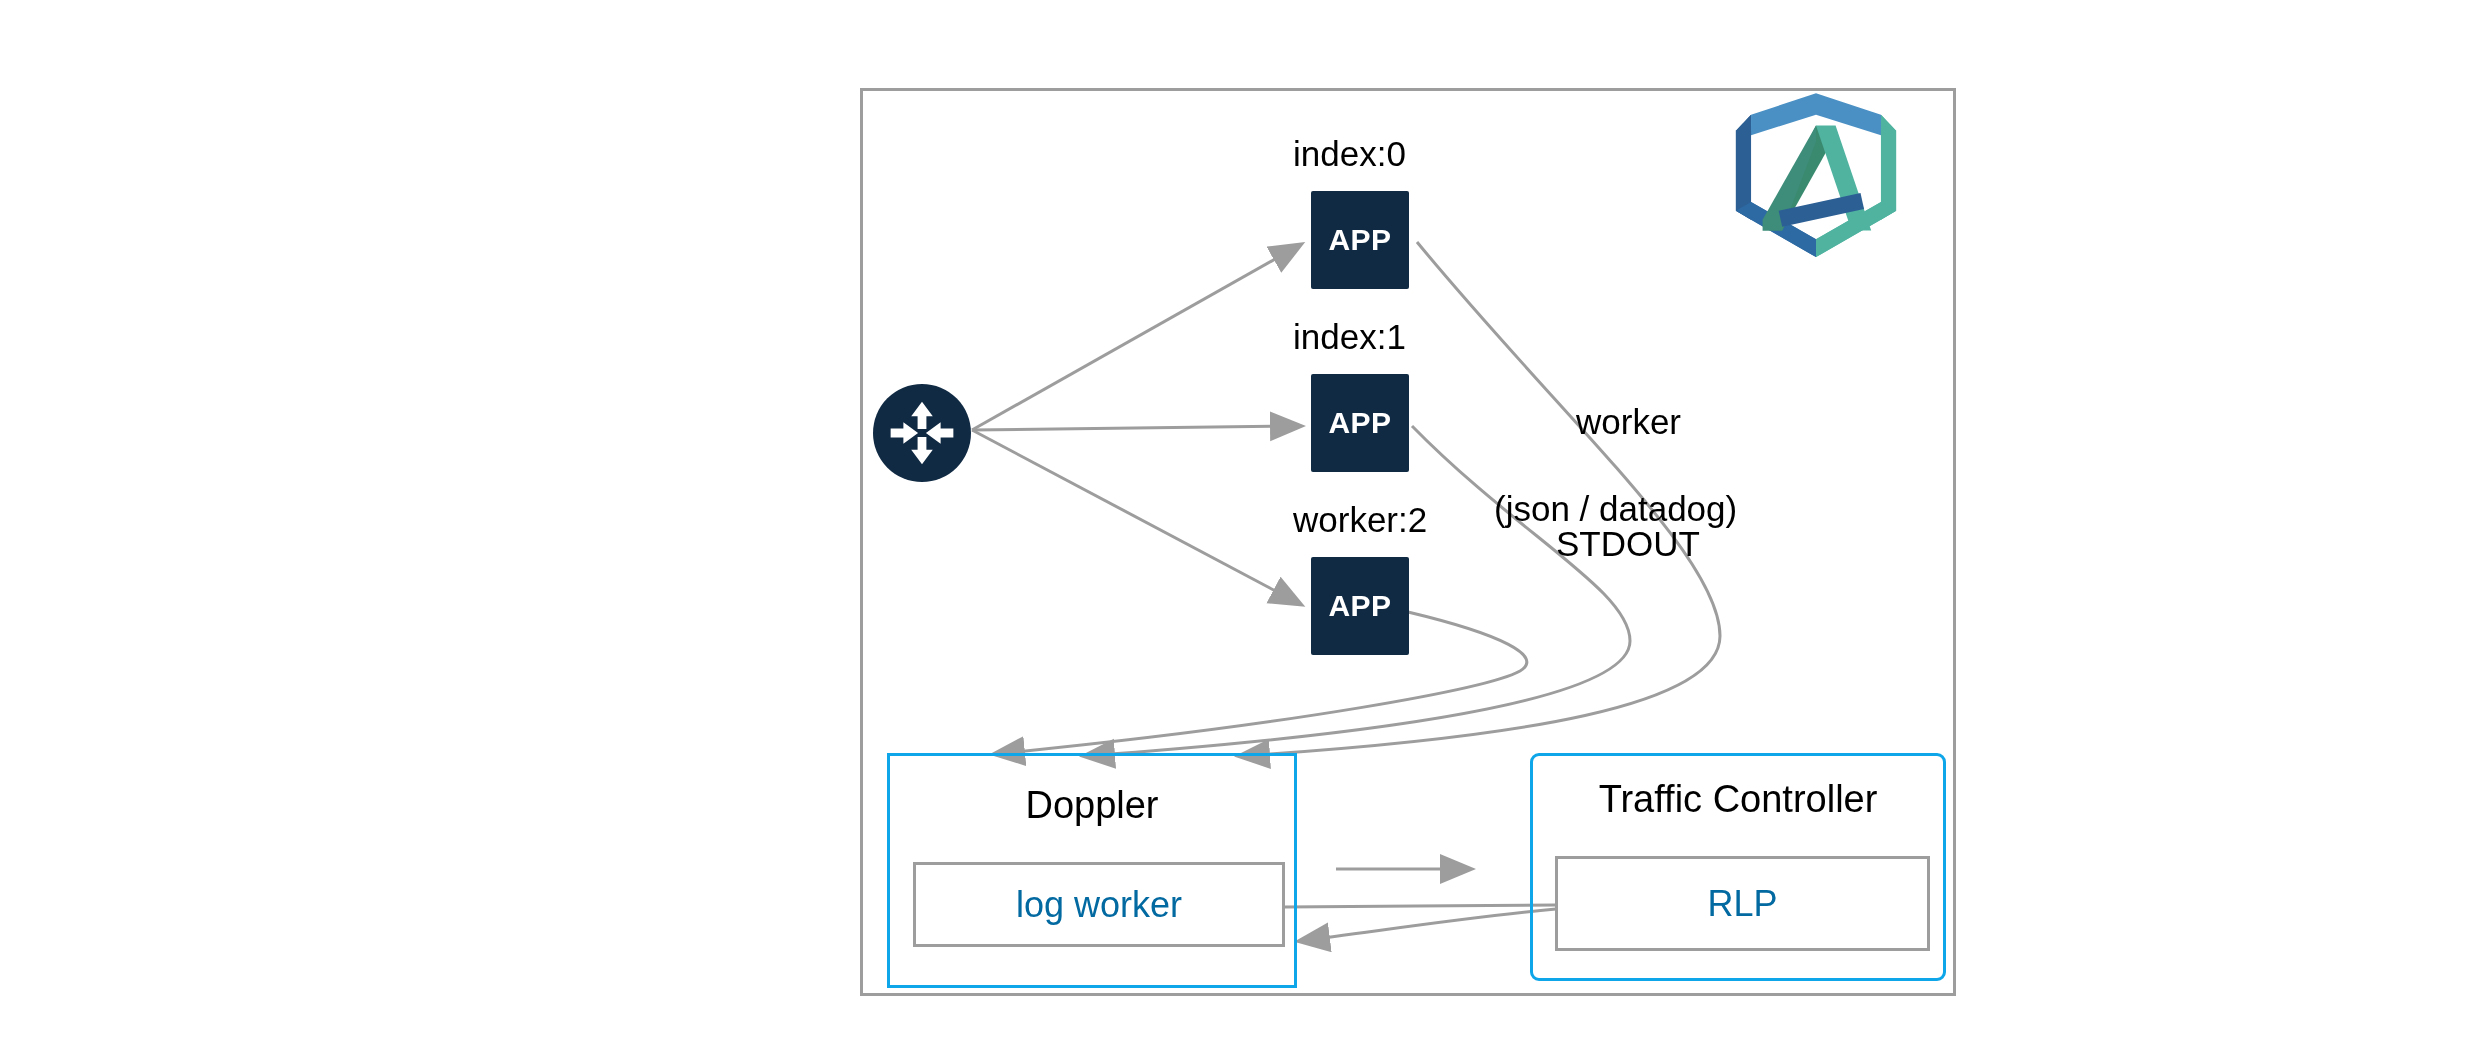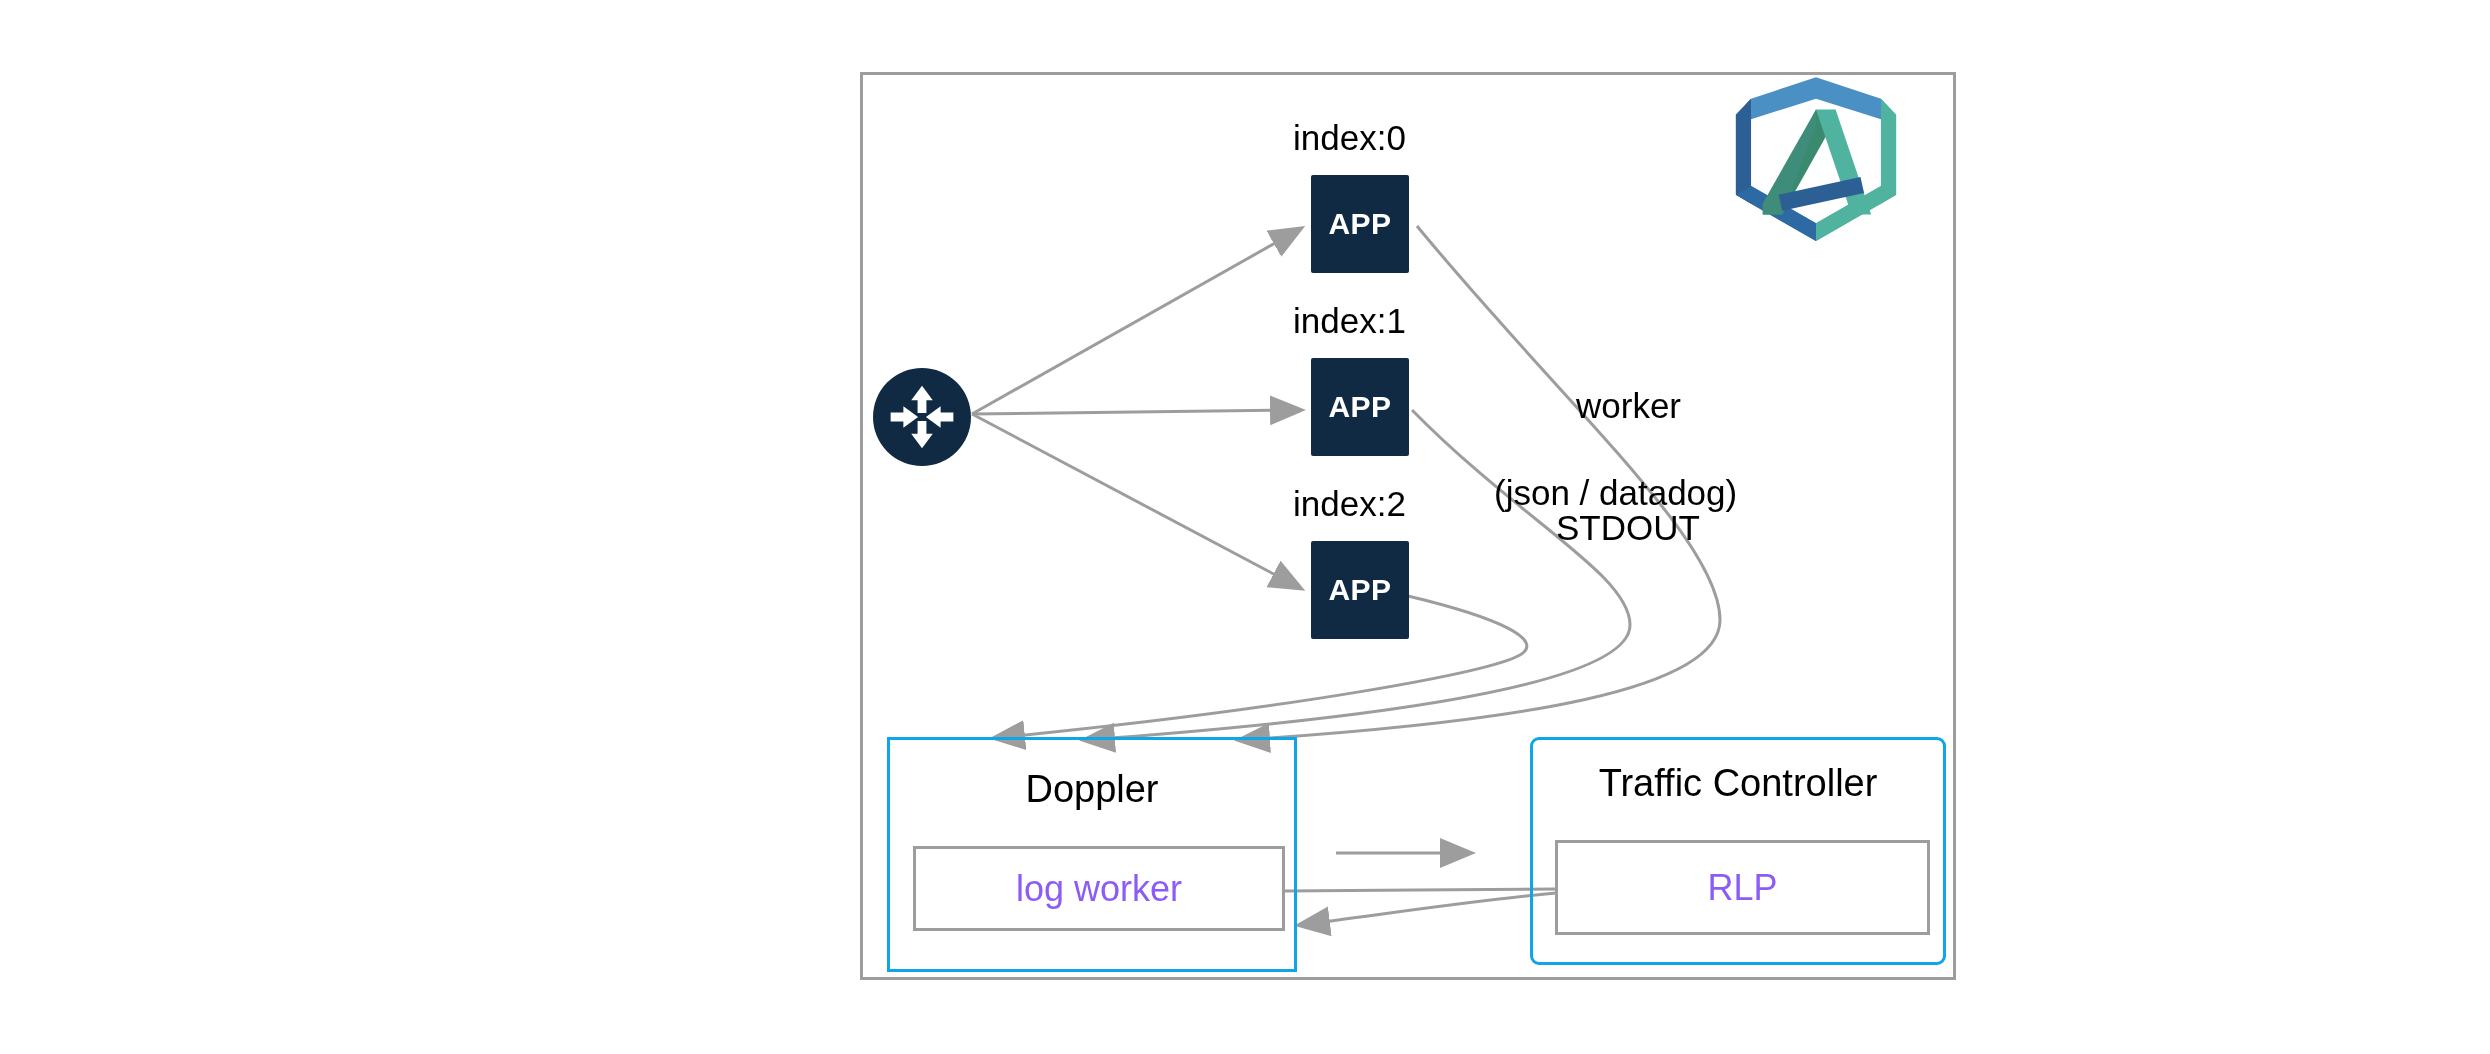--- a/index.html
+++ b/index.html
@@ -11,21 +11,21 @@
     width: 2490px;
     height: 1054px;
     font-family: "Liberation Sans", sans-serif;
     overflow: hidden;
     position: relative;
   }
 
   #canvas {
     position: absolute;
     left: 0;
-    top: 0;
+    top: 16px;
     width: 2490px;
     height: 930px;
   }
 
   
   .platform-frame {
     position: absolute;
     left: 860px;
     top: 72px;
     width: 1096px;
@@ -152,21 +152,21 @@
     height: 85px;
   }
   .rlp-box {
     left: 22px;
     top: 100px;
     width: 375px;
     height: 95px;
   }
   .sub-box-label {
     font-size: 36px;
-    color: #8b5cf6;
+    color: #0369a1;
     white-space: nowrap;
     font-family: "Liberation Sans", sans-serif;
   }
 
   
   .brand-logo {
     position: absolute;
     left: 1727px;
     top: 72px;
     width: 178px;
@@ -226,21 +226,21 @@
   <div class="index-label index-0">index:0</div>
   <div class="app-node app-0">
     <span class="app-text">APP</span>
   </div>
 
   <div class="index-label index-1">index:1</div>
   <div class="app-node app-1">
     <span class="app-text">APP</span>
   </div>
 
-  <div class="index-label index-2">index:2</div>
+  <div class="index-label index-2">worker:2</div>
   <div class="app-node app-2">
     <span class="app-text">APP</span>
   </div>
 
   <div class="annotation ann-metrics">worker</div>
   <div class="annotation ann-format">(json / datadog)</div>
   <div class="annotation ann-stdout">STDOUT</div>
 
   <div class="component doppler-outer">
     <div class="component-title doppler-title">Doppler</div>

